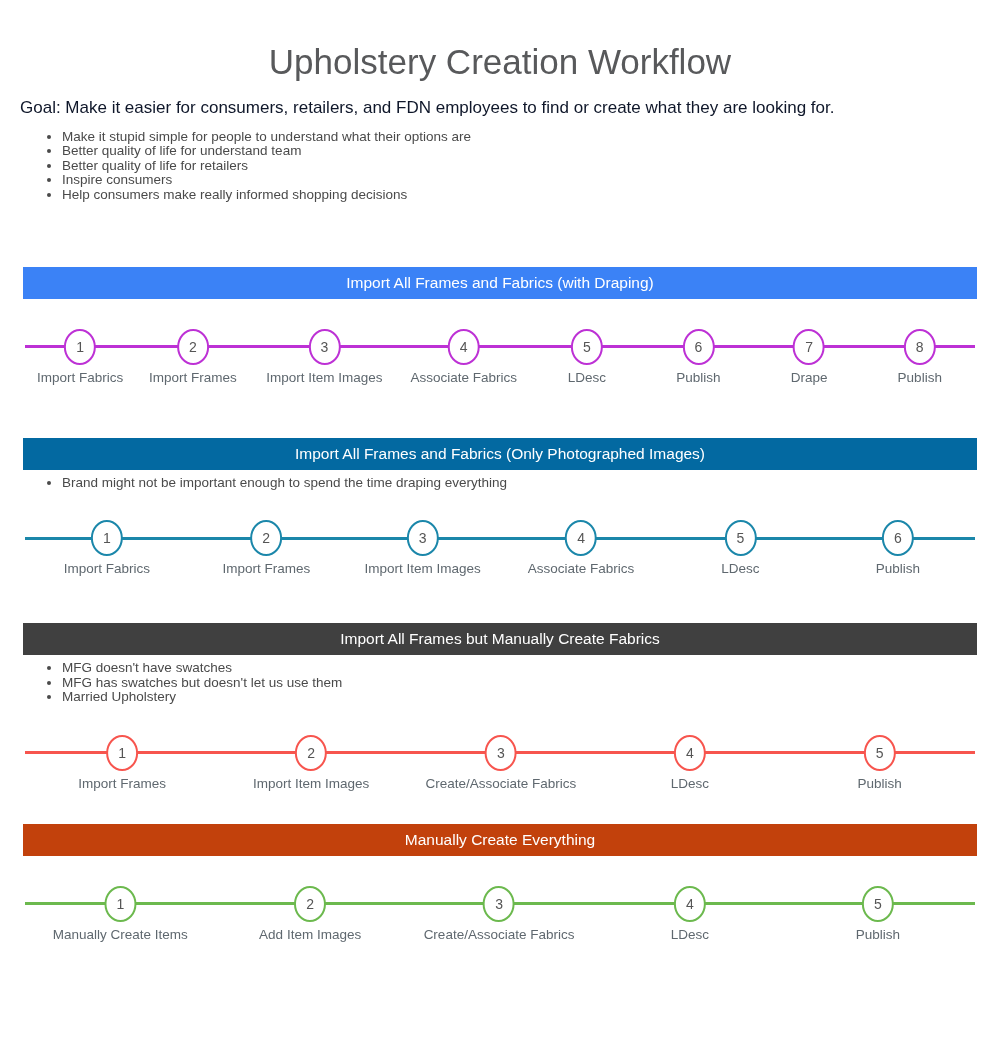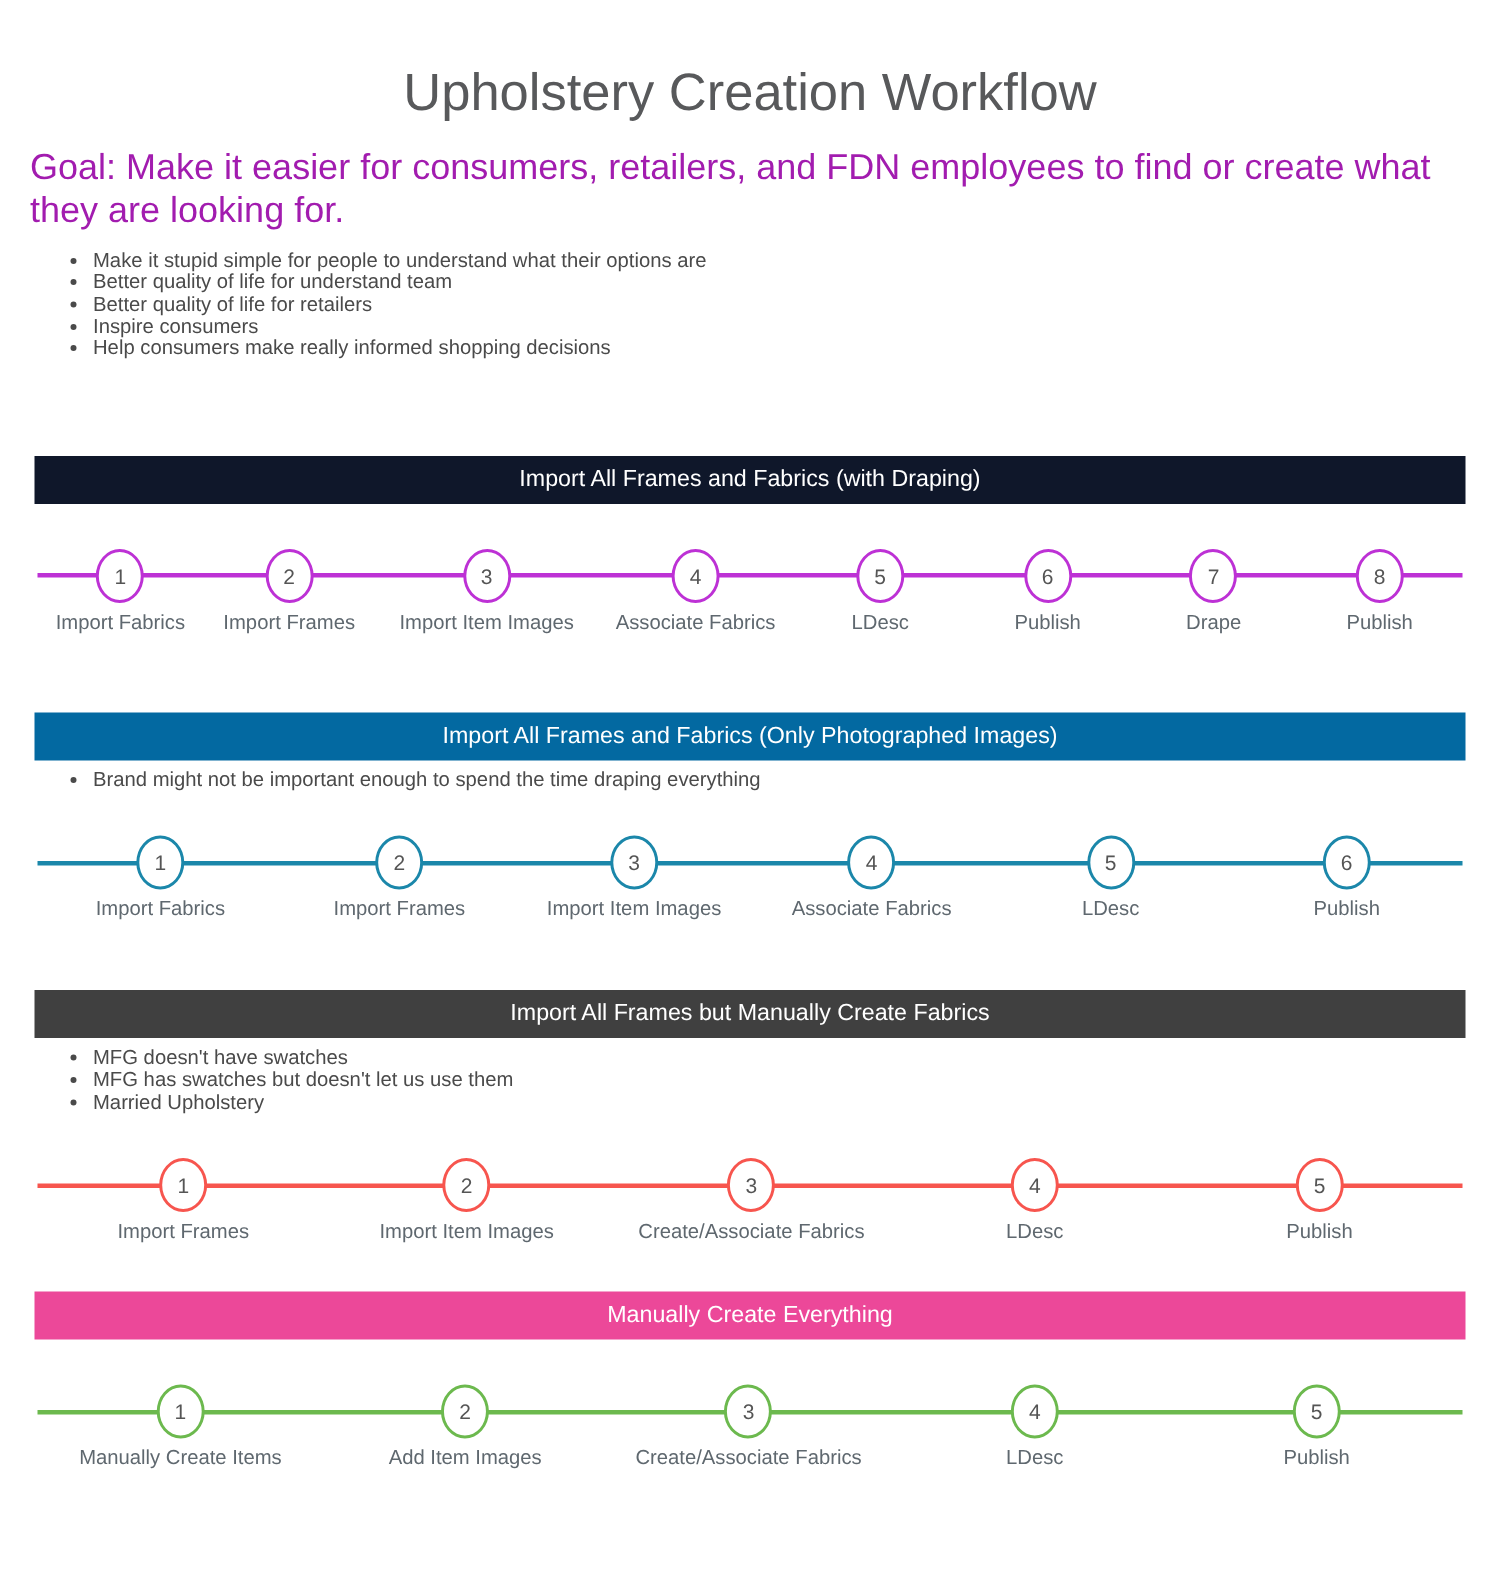--- a/index.html
+++ b/index.html
@@ -13,22 +13,22 @@
   .page-title{
     margin:42px 0 0 0;
     text-align:center;
     font-size:35px;
     font-weight:400;
     color:#58595b;
     line-height:1.15;
   }
   .goal{
     margin:16px 20px 0 20px;
-    font-size:24px;
-    color:#a21caf;
+    font-size:17px;
+    color:#0f172a;
     line-height:1.2;
   }
   ul.bullets{
     margin:11px 0 0 0;
     padding-left:62px;
     list-style:disc;
     font-size:13.5px;
     line-height:14.6px;
     color:#4a4a4a;
   }
@@ -72,30 +72,30 @@
     font-size:14px;color:#555555;
     position:relative;z-index:2;
   }
   .slabel{
     margin-top:5px;
     font-size:13.5px;
     color:#5f686f;
     white-space:nowrap;
   }
   
-  .s1 .banner{background:#0f172a;}
+  .s1 .banner{background:#3b82f6;}
   .s1 .tl-line{background:#bd31d5;}
   .s1 .circle{border-color:#bd31d5;}
   .s2 .banner{background:#0369a1;}
   .s2 .tl-line{background:#1b87aa;}
   .s2 .circle{border-color:#1b87aa;}
   .s3 .banner{background:#404040;}
   .s3 .tl-line{background:#f7554e;}
   .s3 .circle{border-color:#f7554e;}
-  .s4 .banner{background:#ec4899;}
+  .s4 .banner{background:#c2410c;}
   .s4 .tl-line{background:#6cb94e;}
   .s4 .circle{border-color:#6cb94e;}
 </style>
 </head>
 <body>
 
 <h1 class="page-title">Upholstery Creation Workflow</h1>
 
 <p class="goal">Goal: Make it easier for consumers, retailers, and FDN employees to find or create what they are looking for.</p>
 

